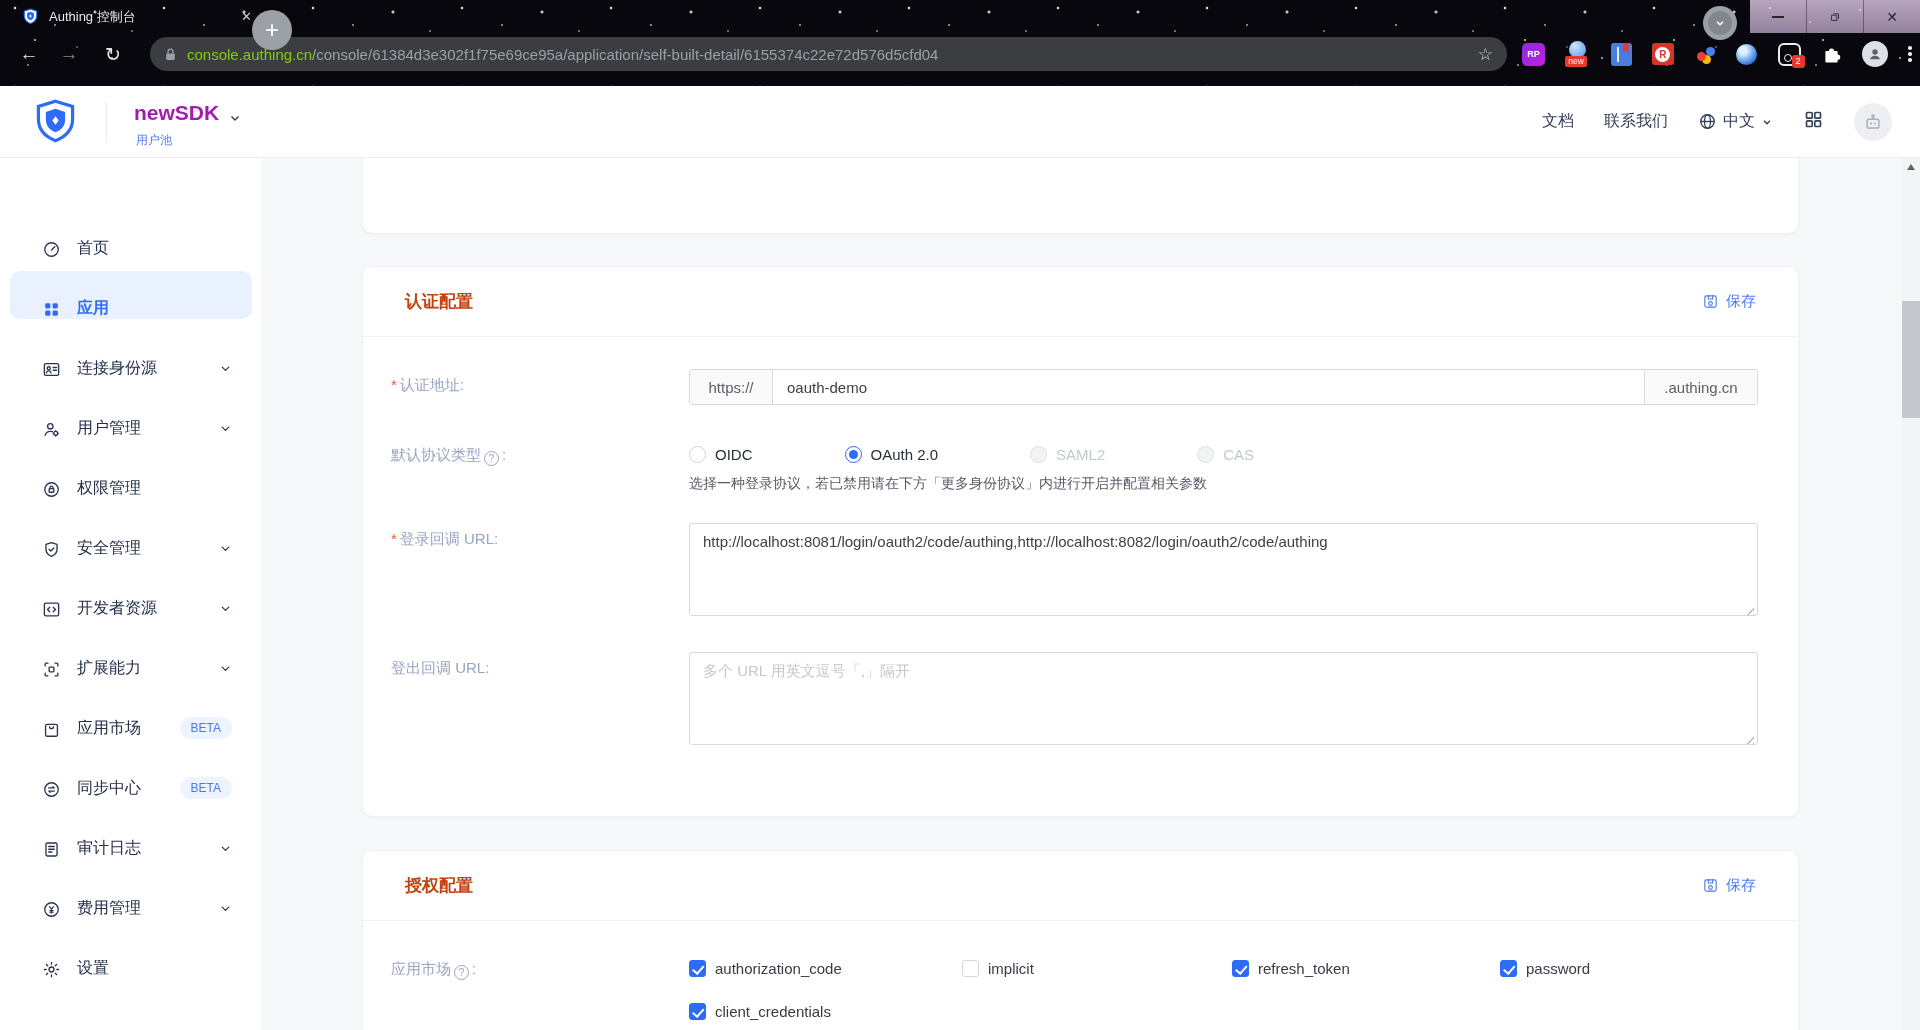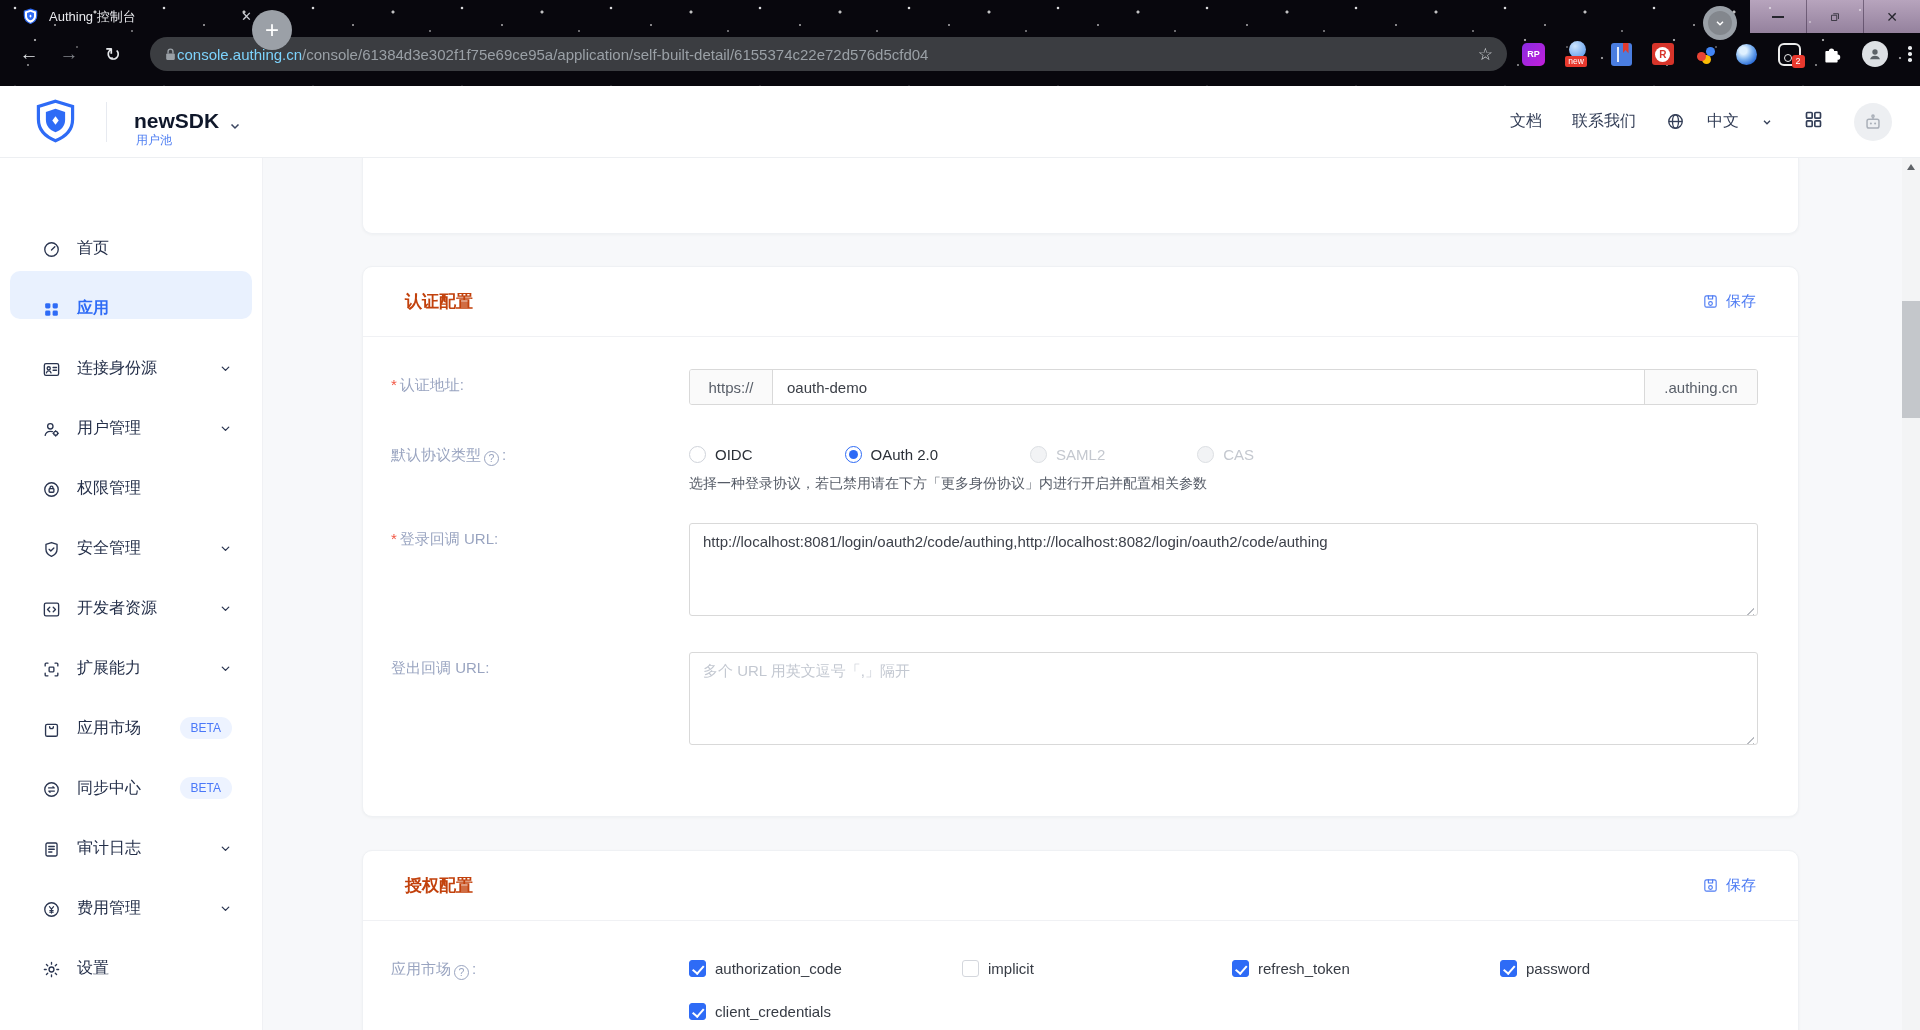--- a/index.html
+++ b/index.html
@@ -39,21 +39,21 @@
   .win-btn+.win-btn{border-left:1px solid rgba(40,25,50,.45)}
   .minbar{display:block;width:12px;height:2px;background:#26262e}
   .win-btn svg{width:12px;height:12px;stroke:#26262e;fill:none;stroke-width:1.6}
   .nav-ico{position:absolute;top:33px;height:42px;display:flex;align-items:center;justify-content:center;color:#e8eaed;font-size:19px;cursor:pointer}
   .nav-back{left:10px;width:38px}
   .nav-fwd{left:50px;width:38px;color:#84878d}
   .nav-ref{left:94px;width:38px}
   .urlbar{position:absolute;left:150px;top:37px;width:1357px;height:34px;border-radius:17px;background:#3b3d41;
     display:flex;align-items:center;padding:0 40px 0 14px;cursor:text}
   .urlbar svg{flex:none}
-  .url-host{margin-left:0;font-size:15px;color:#7dd3fc;white-space:nowrap}
+  .url-host{margin-left:10px;font-size:15px;color:#84cc16;white-space:nowrap}
   .url-path{font-size:15px;color:#9aa0a6;white-space:nowrap;overflow:hidden;flex:1}
   .url-star{position:absolute;right:14px;color:#d5d8dc;font-size:17px;cursor:pointer}
   .ext-row{position:absolute;left:1522px;right:8px;top:33px;height:42px;display:flex;align-items:center;justify-content:space-between}
   .ext{position:relative;display:flex;align-items:center;justify-content:center;cursor:pointer}
   .e-rp{width:23px;height:23px;border-radius:5px;background:linear-gradient(135deg,#8a2be2,#c21fd9);color:#fff;font-size:9px;font-weight:bold}
   .e-new{width:25px;height:26px}
   .e-new .ball{position:absolute;top:0;left:4px;width:17px;height:17px;border-radius:50%;background:radial-gradient(circle at 35% 30%,#cfe6ff,#4a8fe8)}
   .e-new .tag{position:absolute;bottom:0;left:0;background:#e8382d;color:#fff;font-size:8.5px;padding:1px 3px;border-radius:2px;line-height:1.1}
   .e-book{width:21px;height:23px;border-radius:3px;background:#4a7de0}
   .e-book::after{content:"";position:absolute;left:6px;top:4px;bottom:4px;width:2px;background:rgba(255,255,255,.85)}
@@ -69,26 +69,26 @@
   .e-qr .badge{position:absolute;right:-6px;bottom:-4px;background:#e8382d;color:#fff;font-size:9px;padding:0 4px;border-radius:3px;line-height:13px}
   .e-puzzle svg{width:21px;height:21px;fill:#fff}
   .e-avatar{width:26px;height:26px;border-radius:50%;background:#dde0e4}
   .e-avatar svg{width:16px;height:16px;fill:#5c6167}
   .e-dots span{display:block;width:3.5px;height:3.5px;border-radius:50%;background:#e8eaed;box-shadow:0 6px 0 #e8eaed,0 12px 0 #e8eaed;margin-top:-12px}
 
   
   .appheader{position:relative;height:72px;background:#fff;border-bottom:1px solid #edeff2}
   .logo{position:absolute;left:32px;top:12px;width:47px;height:47px;cursor:pointer}
   .hdr-div{position:absolute;left:106px;top:16px;width:1px;height:40px;background:#e7eaf0}
-  .ws-name{position:absolute;left:134px;top:23px;font-size:21px;font-weight:bold;color:#0f172a;display:flex;align-items:flex-end;cursor:pointer}
+  .ws-name{position:absolute;left:134px;top:15px;font-size:21px;font-weight:bold;color:#a21caf;display:flex;align-items:flex-end;cursor:pointer}
   .ws-name svg{width:14px;height:14px;margin-left:9px;stroke:#3a4560}
   .ws-type{position:absolute;left:136px;top:46px;font-size:12px;color:#4d7df2}
   .hdr-right{position:absolute;right:28px;top:0;height:100%;display:flex;align-items:center;gap:30px}
   .hdr-link{font-size:16px;color:#333e57;cursor:pointer}
-  .lang{display:flex;align-items:center;gap:22px;color:#333e57;font-size:16px;cursor:pointer}
+  .lang{display:flex;align-items:center;gap:6px;color:#333e57;font-size:16px;cursor:pointer}
   .lang svg.globe{width:19px;height:19px;stroke:#333e57}
   .lang svg.chev{width:12px;height:12px;stroke:#333e57}
   .grid-ico svg{width:21px;height:21px;stroke:#333e57;cursor:pointer}
   .hdr-avatar{width:38px;height:38px;border-radius:50%;background:#edeff2;display:flex;align-items:center;justify-content:center;cursor:pointer}
   .hdr-avatar svg{width:22px;height:22px;stroke:#a9afb8}
 
   
   .appbody{position:relative;height:883px}
   .sidebar{position:absolute;left:0;top:0;bottom:0;width:263px;background:#fff;border-right:1px solid #f0f1f4;padding-top:53px}
   .sidebar ul{list-style:none}

